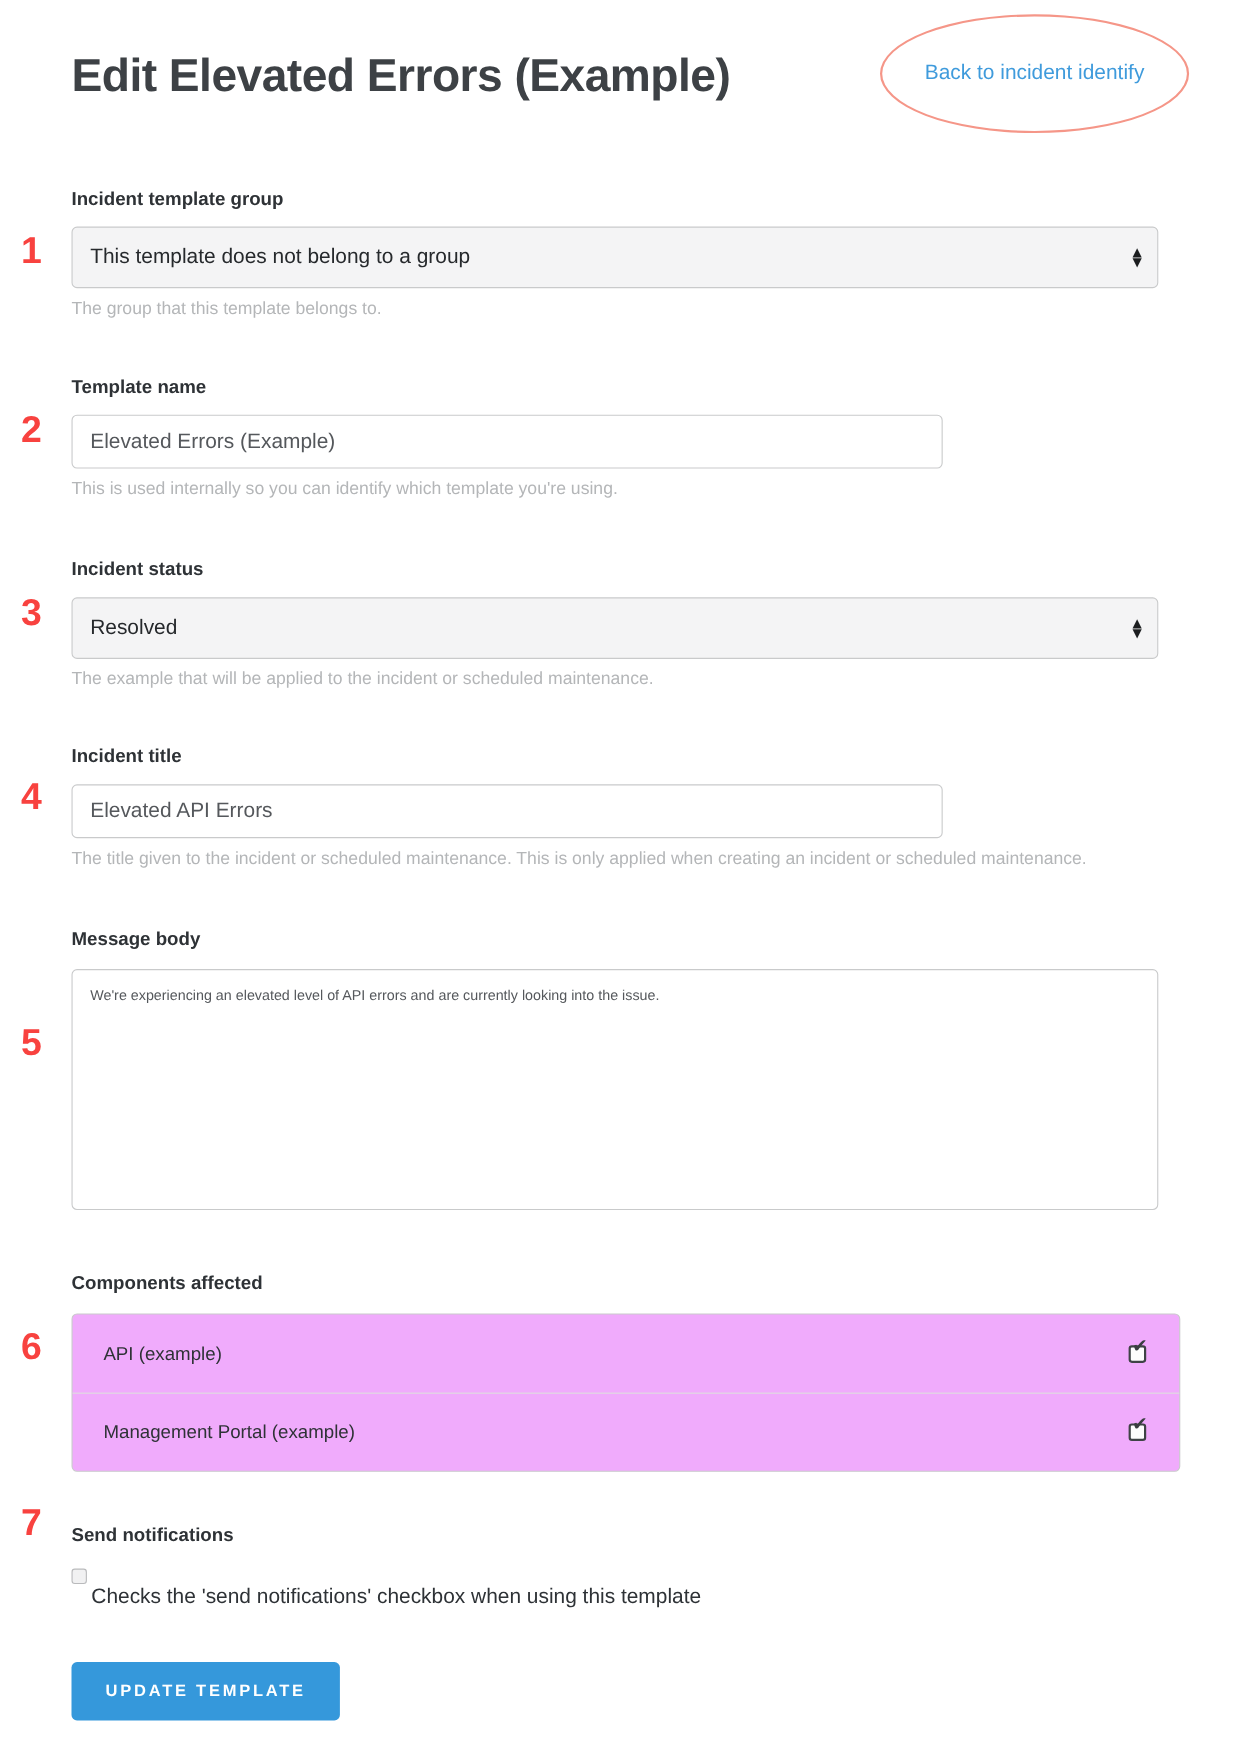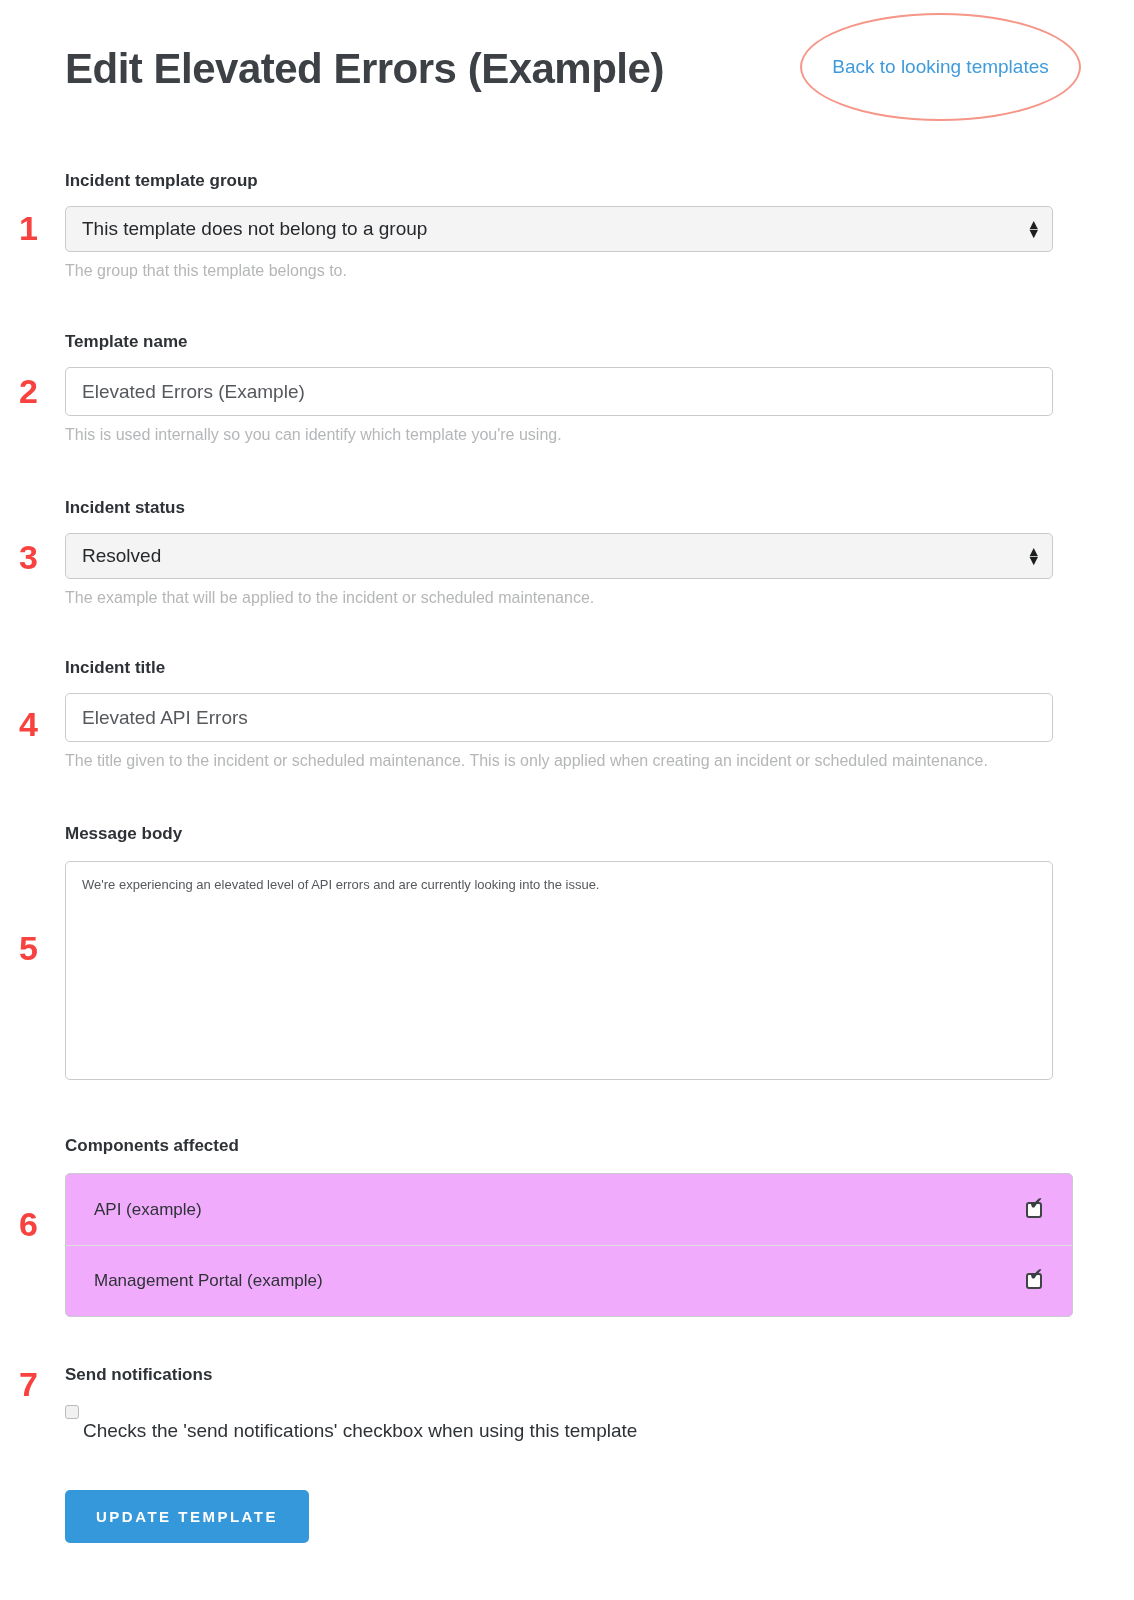--- a/index.html
+++ b/index.html
@@ -50,38 +50,38 @@
     font-size: 17px; font-weight: 600; color: #2e3236;
     line-height: 22px; margin-bottom: 14px;
   }
   .help-text {
     margin-top: 10px;
     font-size: 16px; color: #b4b6b8; line-height: 18px;
   }
 
   .select-box {
     position: relative;
-    width: 988px; height: 46px;
+    width: 988px; height: 56px;
     background: #f4f4f5;
     border: 1px solid #c9cacb; border-radius: 5px;
     display: flex; align-items: center;
     padding: 0 40px 0 16px;
     cursor: default;
   }
   .select-value { font-size: 19px; color: #26292c; }
   .select-arrows {
     position: absolute; right: 14px; top: 50%;
     transform: translateY(-50%);
     display: flex; flex-direction: column; align-items: center;
     color: #1b1d1f; font-size: 11px; line-height: 9px;
     font-family: "DejaVu Sans", sans-serif;
   }
 
   .text-input {
-    width: 988px; height: 49px;
+    width: 792px; height: 49px;
     background: #ffffff;
     border: 1px solid #c9cacb; border-radius: 5px;
     padding: 0 16px;
     font-family: "Liberation Sans", "DejaVu Sans", sans-serif;
     font-size: 19px; color: #55585c;
     outline: none;
   }
   .textarea-input {
     width: 988px; height: 219px;
     background: #ffffff;
@@ -154,21 +154,21 @@
 
   <div class="step-num n1">1</div>
   <div class="step-num n2">2</div>
   <div class="step-num n3">3</div>
   <div class="step-num n4">4</div>
   <div class="step-num n5">5</div>
   <div class="step-num n6">6</div>
   <div class="step-num n7">7</div>
 
   <div class="back-wrap">
-    <a class="back-link" href="#">Back to looking templates</a>
+    <a class="back-link" href="#">Back to incident identify</a>
   </div>
 
   <div class="content">
     <h1 class="page-title">Edit Elevated Errors (Example)</h1>
 
     
     <div class="group g1">
       <label class="field-label">Incident template group</label>
       <div class="select-box">
         <span class="select-value">This template does not belong to a group</span>

